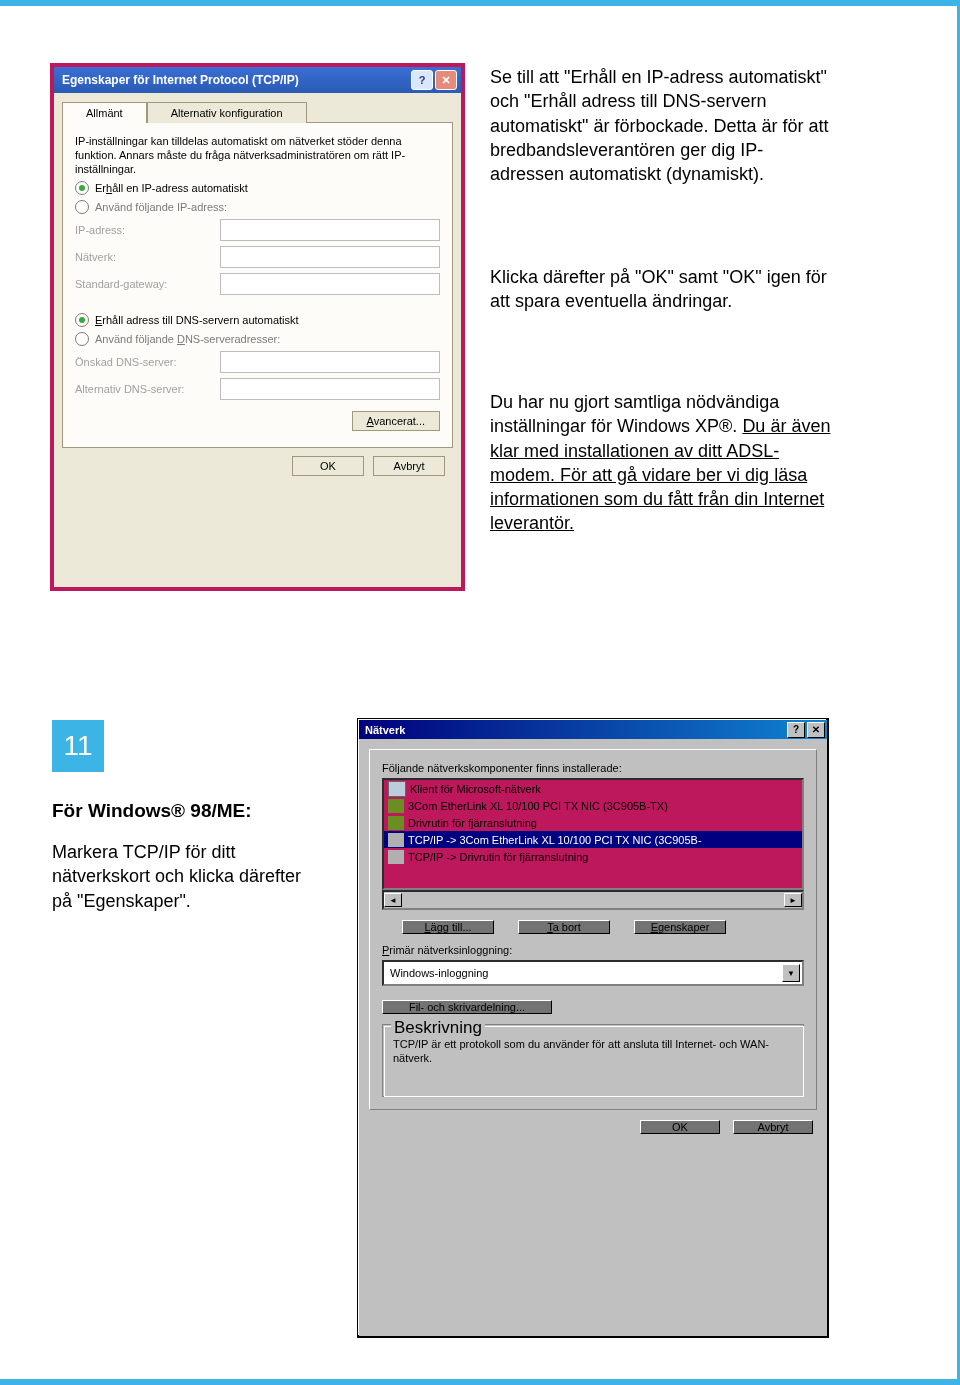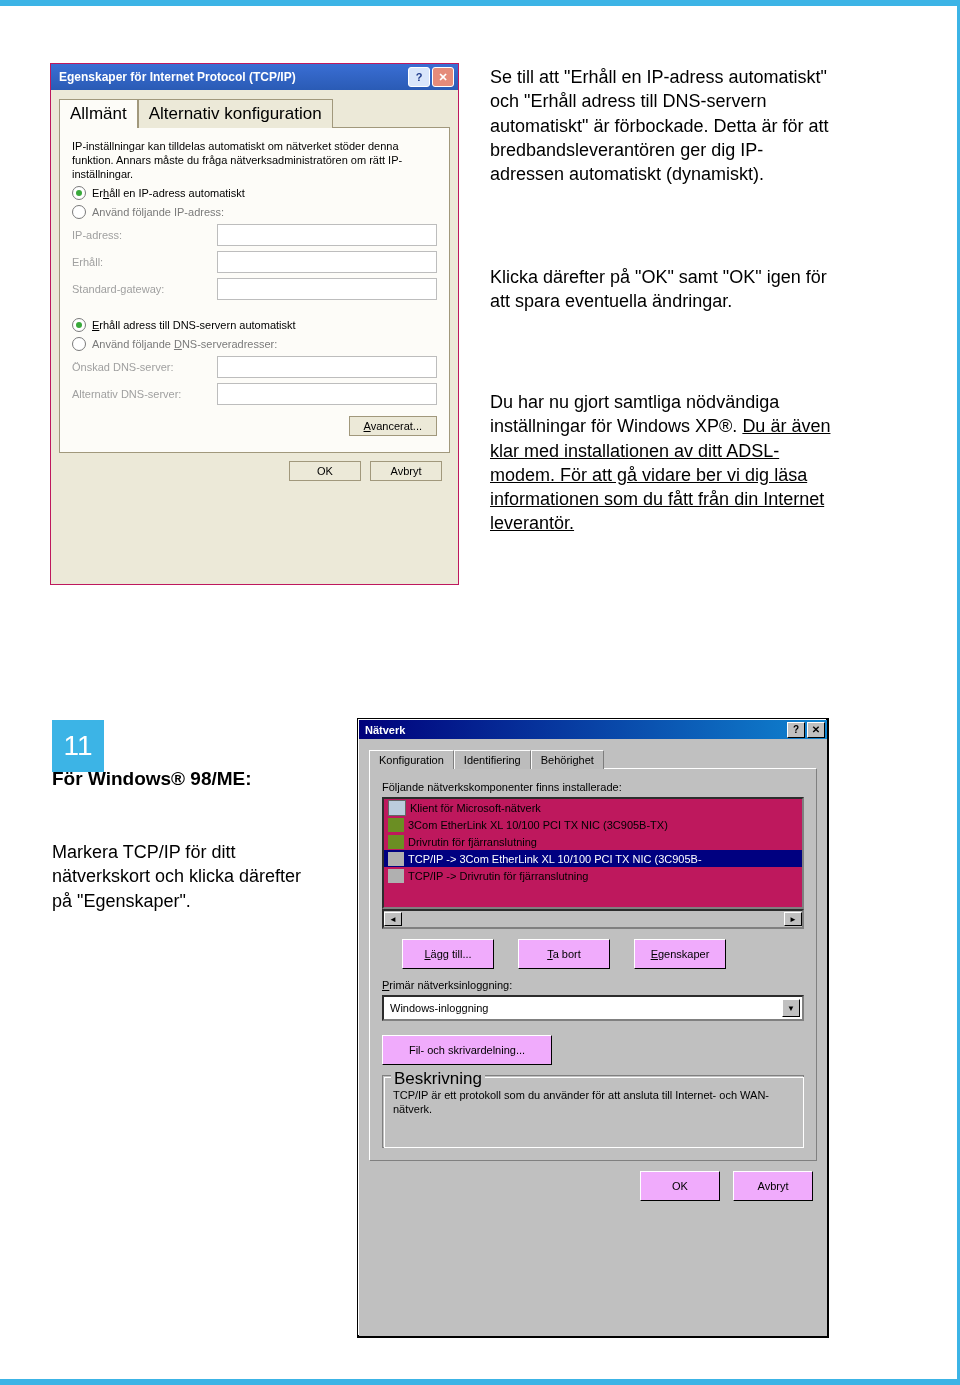--- a/index.html
+++ b/index.html
@@ -10,32 +10,32 @@
 
 
 .instr{position:absolute;left:490px;width:345px;font-size:18px;line-height:1.35;color:#000}
 .instr1{top:65px}
 .instr2{top:265px}
 .instr3{top:390px}
 .instr3 u{text-decoration:underline}
 
 
 .step-badge{position:absolute;left:52px;top:720px;width:52px;height:52px;background:#3cb4e6;color:#fff;font-size:28px;font-weight:normal;display:flex;align-items:center;justify-content:center}
-.step-title{position:absolute;left:52px;top:768px;font-size:19px;font-weight:bold}
+.step-title{position:absolute;left:52px;top:800px;font-size:19px;font-weight:bold}
 .step-body{position:absolute;left:52px;top:840px;width:260px;font-size:18px;line-height:1.35}
 
 
-.xp-dialog{position:absolute;left:50px;top:63px;width:407px;height:520px;border:1px solid #be185d;background:#ece9d8;font-family:Tahoma,Arial,sans-serif}
+.xp-dialog{position:absolute;left:50px;top:63px;width:407px;height:520px;border:4px solid #be185d;background:#ece9d8;font-family:Tahoma,Arial,sans-serif}
 .xp-titlebar{height:26px;background:linear-gradient(#3a6ed4,#2a5bb5);color:#fff;display:flex;align-items:center;padding:0 4px;font-size:12px;font-weight:bold}
 .xp-titlebar .title{flex:1;padding-left:4px}
 .xp-titlebar .tbtn{width:20px;height:18px;margin-left:2px;background:#d9e6fb;border:1px solid #fff;border-radius:3px;display:inline-flex;align-items:center;justify-content:center;font-size:11px;color:#1e3a8a}
 .xp-titlebar .tbtn.close{background:#e58b7a;color:#fff;border-color:#fff}
 .xp-body{padding:8px}
 .xp-tabs{display:flex;gap:0}
-.xp-tab{padding:4px 10px;font-size:17px;background:#ece9d8;border:1px solid #a1987c;border-bottom:none;position:relative;top:1px}
+.xp-tab{padding:4px 23px;font-size:11px;background:#ece9d8;border:1px solid #a1987c;border-bottom:none;position:relative;top:1px}
 .xp-tab.active{background:#fdfcf8;z-index:2}
 .xp-tabpane{border:1px solid #a1987c;background:#fdfcf8;padding:12px 12px 14px 12px}
 .xp-desc{font-size:11px;color:#000;margin-bottom:4px;line-height:1.25}
 .radio{display:flex;align-items:center;margin:5px 0 2px 0;font-size:11px}
 .radio .r{width:12px;height:12px;border:1px solid #7a7a7a;border-radius:50%;margin-right:6px;display:inline-flex;align-items:center;justify-content:center;background:#fff}
 .radio.checked .r::after{content:"";width:6px;height:6px;border-radius:50%;background:#39a93a}
 .radio.dim{color:#7a7a7a}
 .fieldrow{display:flex;align-items:center;margin:5px 0}
 .fieldrow label{width:145px;font-size:11px;color:#a0a0a0}
 .ipbox{flex:1;height:20px;background:#fff;border:1px solid #bdbdbd}
@@ -59,21 +59,21 @@
 .w9-label{font-size:11px;margin-bottom:4px}
 .w9-list{background:#be185d;border:2px inset #808080;height:108px;overflow:hidden;font-size:11px}
 .w9-li{display:flex;align-items:center;height:17px;padding:0 4px;white-space:nowrap;overflow:hidden}
 .w9-li.sel{background:#000080;color:#fff}
 .w9-ico{width:16px;height:14px;margin-right:4px;display:inline-block;position:relative}
 .w9-ico.monitor{background:#bcd;border:1px solid #666}
 .w9-ico.nic{background:#6b8e23}
 .w9-ico.tcp{background:#b0b0b0}
 .w9-scroll{height:16px;border:2px inset #808080;background:#c0c0c0;display:flex;align-items:center;justify-content:space-between;margin-top:0}
 .w9-sbtn{width:16px;height:12px;background:#c0c0c0;border:1px solid #fff;border-right-color:#000;border-bottom-color:#000;display:inline-flex;align-items:center;justify-content:center;font-size:8px}
-.w9-btn{background:#f0abfc;border:1px solid #fff;border-right-color:#000;border-bottom-color:#000;padding:8px 10px;font-size:11px;min-width:92px;text-align:center}
+.w9-btn{background:#737373;border:1px solid #fff;border-right-color:#000;border-bottom-color:#000;padding:0 10px;font-size:11px;min-width:92px;text-align:center}
 .w9-btnrow{display:flex;gap:24px;margin:10px 0 4px 0;padding-left:20px}
 .w9-sel{background:#fff;border:2px inset #808080;height:22px;display:flex;align-items:center;justify-content:space-between;padding:0 2px 0 6px;font-size:11px}
 .w9-sel .arrow{width:16px;height:16px;background:#c0c0c0;border:1px solid #fff;border-right-color:#000;border-bottom-color:#000;display:inline-flex;align-items:center;justify-content:center;font-size:8px}
 .w9-group{border:1px solid #808080;position:relative;padding:12px 10px 10px 10px;margin-top:10px}
 .w9-group::before{content:"";position:absolute;left:1px;right:-1px;top:1px;bottom:-1px;border:1px solid #fff;pointer-events:none}
 .w9-group-title{position:absolute;top:-7px;left:8px;background:#c0c0c0;padding:0 3px;font-size:17px}
 .w9-dlg-btns{text-align:right;padding:10px 4px 0 0}
 .w9-dlg-btns .w9-btn{margin-left:10px;min-width:80px}
 .und{text-decoration:underline}
 </style>
@@ -113,21 +113,21 @@
       </div>
       <div class="radio dim">
         <span class="r"></span>
         <span>Använd följande IP-adress:</span>
       </div>
       <div class="fieldrow">
         <label>IP-adress:</label>
         <div class="ipbox"></div>
       </div>
       <div class="fieldrow">
-        <label>Erhåll:</label>
+        <label>Nätverk:</label>
         <div class="ipbox"></div>
       </div>
       <div class="fieldrow">
         <label>Standard-gateway:</label>
         <div class="ipbox"></div>
       </div>
 
       <div style="height:8px"></div>
 
       <div class="radio checked">
@@ -158,25 +158,20 @@
   </div>
 </div>
 
 <div class="w9-dialog">
   <div class="w9-titlebar">
     <span class="title">Nätverk</span>
     <span class="w9-tbtn">?</span>
     <span class="w9-tbtn">✕</span>
   </div>
   <div class="w9-body">
-    <div class="w9-tabs">
-      <div class="w9-tab active">Konfiguration</div>
-      <div class="w9-tab inactive">Identifiering</div>
-      <div class="w9-tab inactive">Behörighet</div>
-    </div>
     <div class="w9-pane">
       <div class="w9-label">Följande nätverkskomponenter finns installerade:</div>
       <div class="w9-list">
         <div class="w9-li">
             <span class="w9-ico monitor"></span>
             <span>Klient för Microsoft-nätverk</span>
           </div>
         <div class="w9-li">
             <span class="w9-ico nic"></span>
             <span>3Com EtherLink XL 10/100 PCI TX NIC (3C905B-TX)</span>

